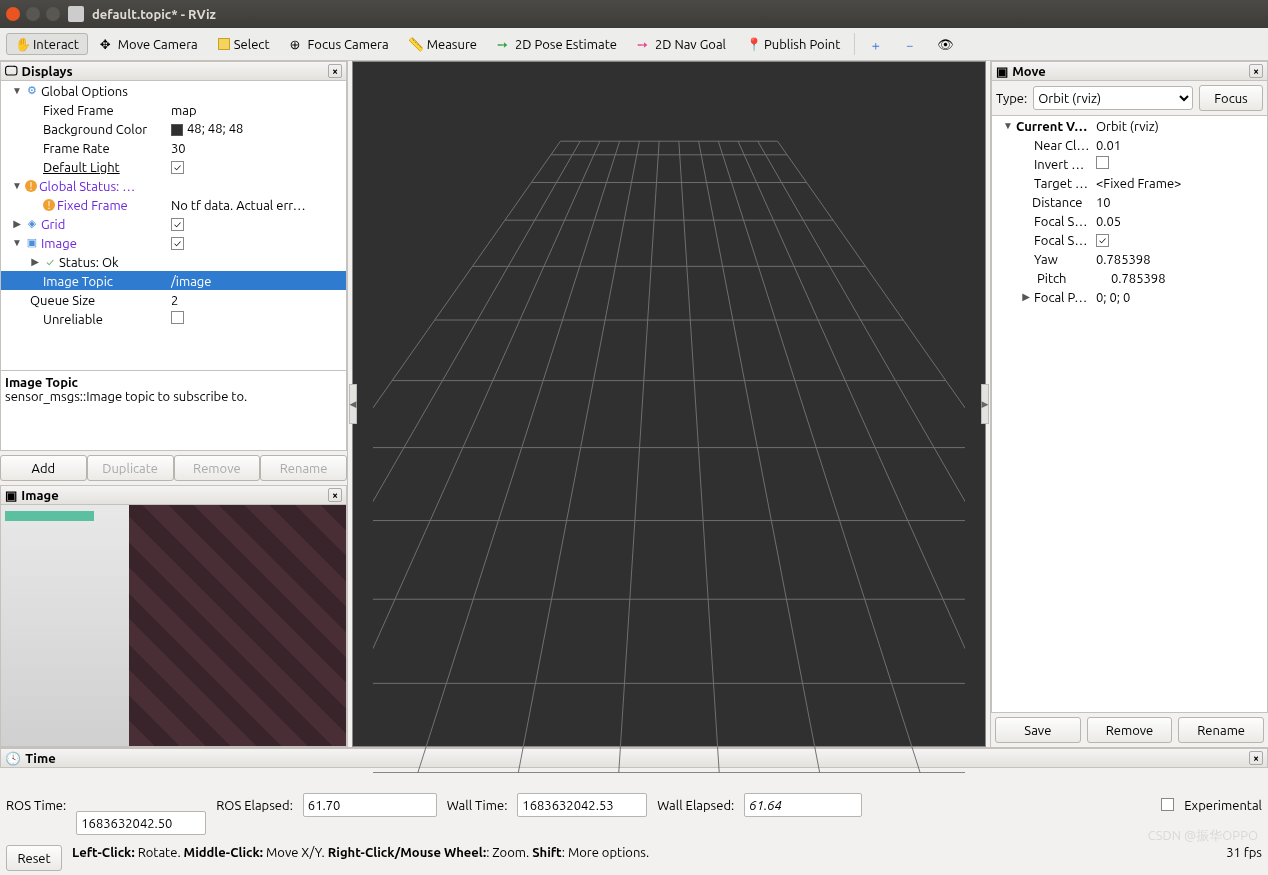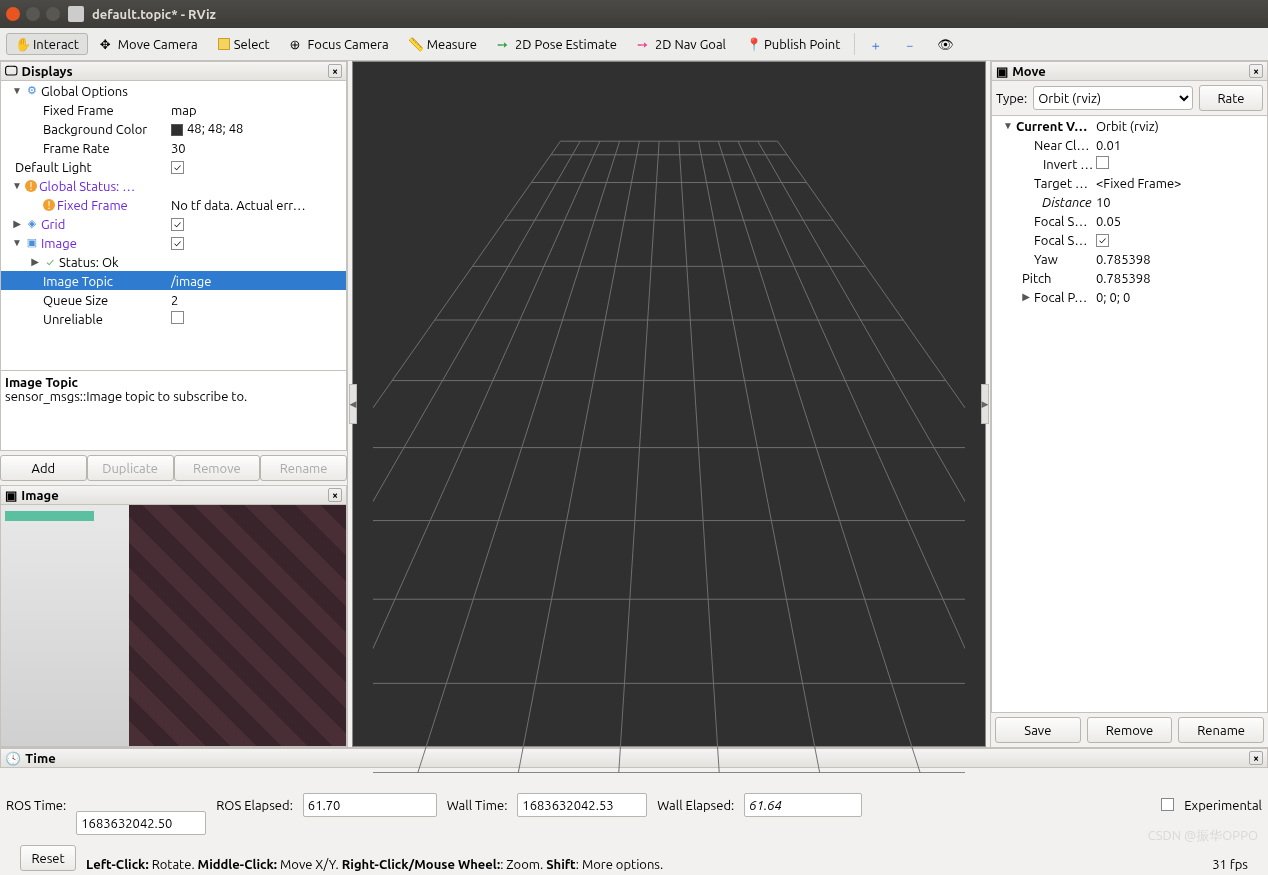--- a/index.html
+++ b/index.html
@@ -49,21 +49,21 @@
 .handle.l { left:-4px; } .handle.r { right:-4px; }
 .right-col { width:278px; display:flex; flex-direction:column; border-left:1px solid #c5c1bc; }
 .views-ctrl { display:flex; gap:6px; padding:4px; align-items:center; border:1px solid #c5c1bc; border-top:none; border-bottom:none; }
 .views-ctrl select { flex:1; height:24px; border:1px solid #b8b4ae; border-radius:3px; background:#fff; }
 .views-tree { flex:1; background:#fff; border:1px solid #c5c1bc; overflow:auto; }
 .right-btns { display:flex; gap:6px; padding:4px; }
 .time-panel { border-top:1px solid #c5c1bc; }
 .time-row { display:flex; align-items:center; gap:10px; padding:6px; }
 .time-row label { white-space:nowrap; }
 .time-row input { height:24px; border:1px solid #b8b4ae; border-radius:2px; padding:0 4px; background:#fff; }
-.status-bar { display:flex; align-items:flex-end; padding:4px 20px; gap:10px; }
+.status-bar { display:flex; align-items:flex-start; padding:4px 6px; gap:10px; }
 .watermark { position:absolute; right:10px; bottom:30px; color:#cfcfcf; font-size:13px; opacity:.7; pointer-events:none; }
 </style>
 </head>
 <body>
 
 <div class="titlebar">
   <div class="win-btns">
     <div class="win-btn close"></div>
     <div class="win-btn"></div>
     <div class="win-btn"></div>
@@ -136,21 +136,21 @@
         </div>
         <div class="tree-row">
           <span class="tree-key" style="padding-left: 28px;"><span class="tw"></span>Background Color</span>
           <span class="tree-val"><span class="swatch"></span>48; 48; 48</span>
         </div>
         <div class="tree-row">
           <span class="tree-key" style="padding-left: 28px;"><span class="tw"></span>Frame Rate</span>
           <span class="tree-val">30</span>
         </div>
         <div class="tree-row">
-          <span class="tree-key" style=""><span class="tw"></span>Default Light</span>
+          <span class="tree-key" style="padding-left: 28px; text-decoration: underline;"><span class="tw"></span>Default Light</span>
           <span class="tree-val"><span class="chk">✓</span></span>
         </div>
         <div class="tree-row">
           <span class="tree-key" style="padding-left: 10px;">
             <span class="tw">▼</span>
             <span class="ico warn">!</span>
             <a class="link" href="#">Global Status: …</a>
           </span>
           <span class="tree-val"></span>
         </div>
@@ -180,21 +180,21 @@
         </div>
         <div class="tree-row">
           <span class="tree-key" style="padding-left: 28px;"><span class="tw">▶</span><span class="ico ok">✓</span>Status: Ok</span>
           <span class="tree-val"></span>
         </div>
         <div class="tree-row sel">
           <span class="tree-key" style="padding-left: 28px;"><span class="tw"></span>Image Topic</span>
           <span class="tree-val">/image</span>
         </div>
         <div class="tree-row">
-          <span class="tree-key" style="padding-left: 28px;"><span class="tw"></span>Queue Size</span>
+          <span class="tree-key" style="padding-left: 15px;"><span class="tw"></span>Queue Size</span>
           <span class="tree-val">2</span>
         </div>
         <div class="tree-row">
           <span class="tree-key" style="padding-left: 28px;"><span class="tw"></span>Unreliable</span>
           <span class="tree-val"><span class="chk"></span></span>
         </div>
       </div>
     <div class="desc-box">
       <div class="ttl">Image Topic</div>
       <div>sensor_msgs::Image topic to subscribe to.</div>
@@ -253,60 +253,60 @@
 
   <div class="right-col">
     <div class="panel-hdr">
       <span>▣</span>
       <span>Move</span>
       <span class="close-x">×</span>
     </div>
     <div class="views-ctrl">
       <label>Type:</label>
       <select><option>Orbit (rviz)</option></select>
-      <button class="btn" style="flex:0 0 64px">Rate</button>
+      <button class="btn" style="flex:0 0 64px">Focus</button>
     </div>
     <div class="views-tree" id="views-tree">
         <div class="tree-row">
           <span class="tree-key" style="width: 104px; padding-left: 10px;">
             <span class="tw">▼</span>
             <b>Current V…</b>
           </span>
           <span class="tree-val">Orbit (rviz)</span>
         </div>
         <div class="tree-row">
           <span class="tree-key" style="width: 104px; padding-left: 28px;"><span class="tw"></span>Near Cl…</span>
           <span class="tree-val">0.01</span>
         </div>
         <div class="tree-row">
-          <span class="tree-key" style="width: 104px; padding-left: 37px;"><span class="tw"></span>Invert …</span>
+          <span class="tree-key" style="width: 104px; padding-left: 28px;"><span class="tw"></span>Invert …</span>
           <span class="tree-val"><span class="chk"></span></span>
         </div>
         <div class="tree-row">
           <span class="tree-key" style="width: 104px; padding-left: 28px;"><span class="tw"></span>Target …</span>
           <span class="tree-val">&lt;Fixed Frame&gt;</span>
         </div>
         <div class="tree-row">
-          <span class="tree-key" style="width: 104px; padding-left: 36px; font-style: italic;"><span class="tw"></span>Distance</span>
+          <span class="tree-key" style="width: 104px; padding-left: 26px;"><span class="tw"></span>Distance</span>
           <span class="tree-val">10</span>
         </div>
         <div class="tree-row">
           <span class="tree-key" style="width: 104px; padding-left: 28px;"><span class="tw"></span>Focal S…</span>
           <span class="tree-val">0.05</span>
         </div>
         <div class="tree-row">
           <span class="tree-key" style="width: 104px; padding-left: 28px;"><span class="tw"></span>Focal S…</span>
           <span class="tree-val"><span class="chk">✓</span></span>
         </div>
         <div class="tree-row">
           <span class="tree-key" style="width: 104px; padding-left: 28px;"><span class="tw"></span>Yaw</span>
           <span class="tree-val">0.785398</span>
         </div>
         <div class="tree-row">
-          <span class="tree-key" style="width: 104px; padding-left: 16px;"><span class="tw"></span>Pitch</span>
+          <span class="tree-key" style="width: 104px; padding-left: 16px; margin-left: 15px;"><span class="tw"></span>Pitch</span>
           <span class="tree-val">0.785398</span>
         </div>
         <div class="tree-row">
           <span class="tree-key" style="width: 104px; padding-left: 28px;"><span class="tw">▶</span>Focal P…</span>
           <span class="tree-val">0; 0; 0</span>
         </div>
       </div>
     <div class="right-btns">
       <button class="btn">Save</button>
       <button class="btn">Remove</button>

